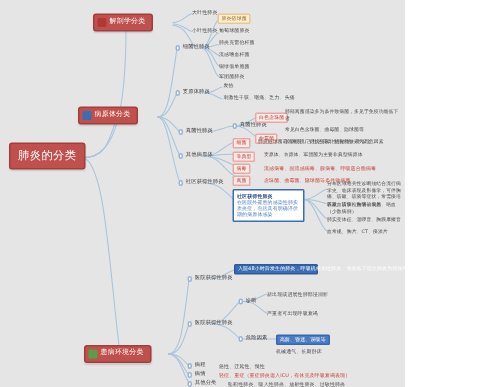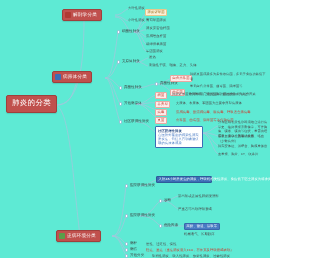--- a/index.html
+++ b/index.html
@@ -6,23 +6,22 @@
   html, body {
     margin: 0; padding: 0;
     width: 270px; height: 258px;
     overflow: hidden;
     background: #ffffff;
     font-family: "DejaVu Sans", sans-serif;
   }
   #canvas {
     position: relative;
     width: 270px; height: 258px;
-    background: #5eead4;
+    background: #e5e5e5;
     overflow: hidden;
-    font-family: Liberation Mono, monospace;
   }
   #wires { position: absolute; inset: 0; width: 270px; height: 258px; }
 
   
   .root-node {
     position: absolute;
     background: #c0504d;
     border: 1px solid #a03f3c;
     border-radius: 2px;
     color: #ffffff;

